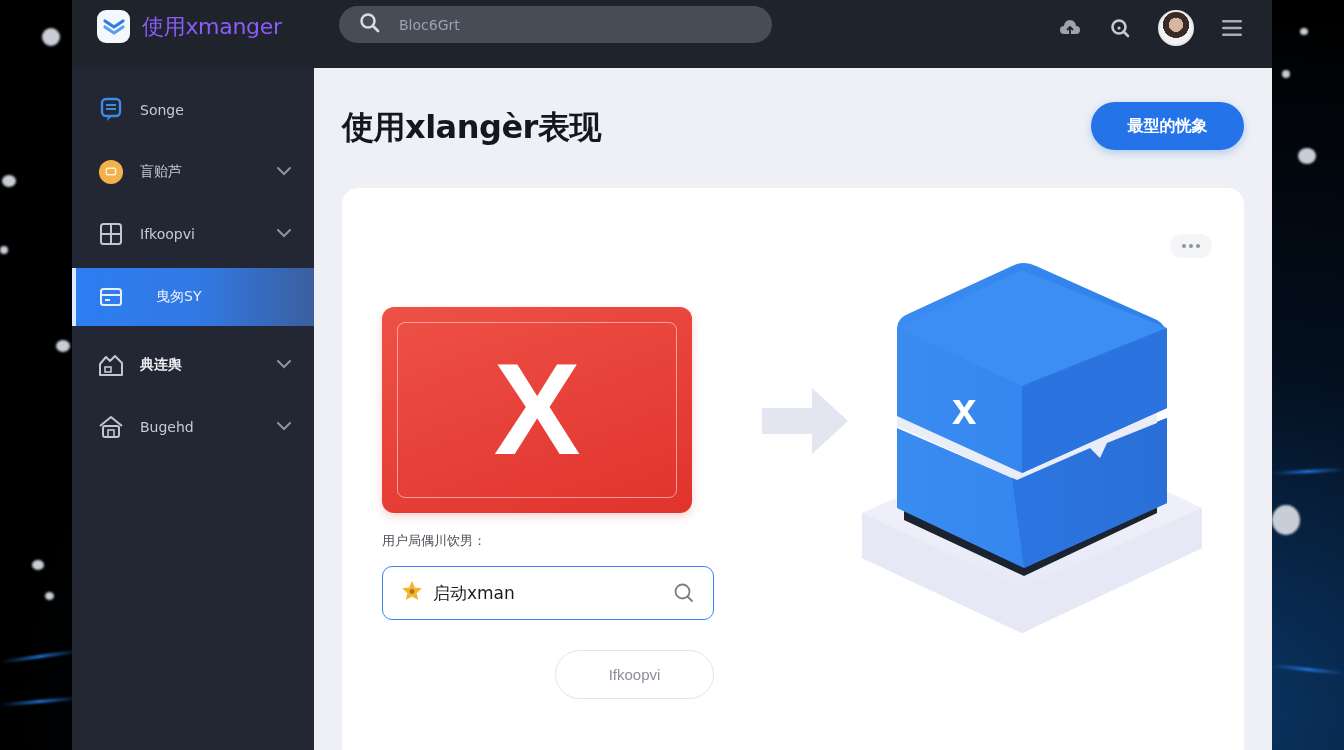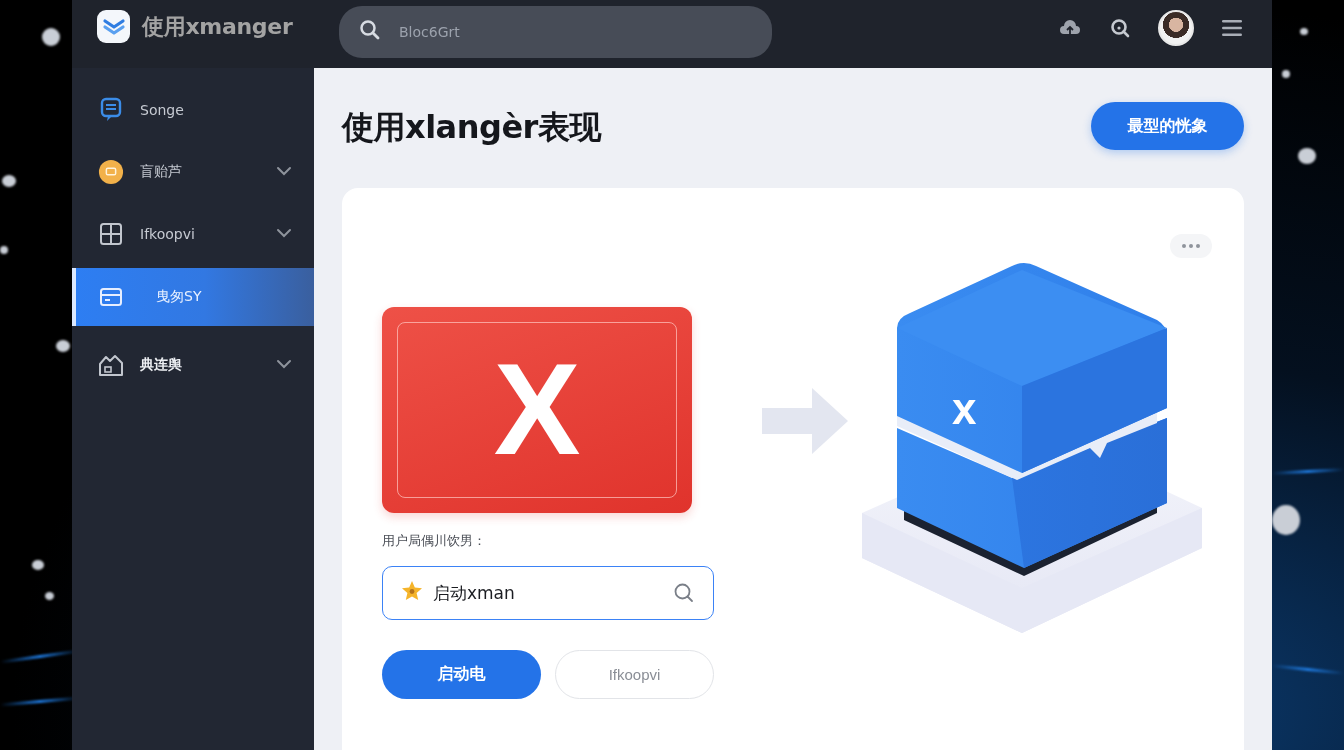--- a/index.html
+++ b/index.html
@@ -12,22 +12,22 @@
   .space { position: absolute; inset: 0; overflow: hidden; }
   .star { position: absolute; border-radius: 50%; background: #c9ced6; filter: blur(1px); }
   .glow-line { position: absolute; height: 3px; border-radius: 3px; background: linear-gradient(90deg, rgba(30,120,220,0), #1e7adf, rgba(30,120,220,0)); filter: blur(1px); }
 
   .app { position: absolute; left: 72px; top: 0; width: 1200px; height: 750px; background: #eef0f4; overflow: hidden; }
 
   
   .topbar { position: absolute; left: 0; top: 0; width: 1200px; height: 68px; background: #1f232c; }
   .brand { position: absolute; left: 25px; top: 10px; display: flex; align-items: center; gap: 12px; }
   .brand-logo { width: 33px; height: 33px; border-radius: 9px; background: #f4f7fb; display: flex; align-items: center; justify-content: center; }
-  .brand-name { color: #a3a3a3; font-size: 22px; font-weight: bold; letter-spacing: -0.3px; }
-  .search { position: absolute; left: 267px; top: 6px; width: 433px; height: 52px; border-radius: 23px; background: #474c57; display: flex; align-items: center; padding-left: 20px; gap: 18px; }
+  .brand-name { color: #8b5cf6; font-size: 22px; font-weight: normal; letter-spacing: -0.3px; }
+  .search { position: absolute; left: 267px; top: 6px; width: 433px; height: 37px; border-radius: 23px; background: #474c57; display: flex; align-items: center; padding-left: 20px; gap: 18px; }
   .search-placeholder { color: #9ca2ad; font-size: 14px; }
   .top-icons { position: absolute; right: 28px; top: 10px; display: flex; align-items: center; gap: 26px; }
   .ticon { width: 24px; height: 24px; display: flex; align-items: center; justify-content: center; }
   .avatar { width: 36px; height: 36px; border-radius: 50%; background: radial-gradient(circle at 50% 40%, #d8b5a1 0 28%, #3a2b26 29% 52%, #f2f2f2 53%); border: 2px solid #e8e8e8; }
 
   
   .sidebar { position: absolute; left: 0; top: 68px; width: 242px; height: 682px; background: #222733; padding-left: 8px; }
   .nav-item { position: absolute; left: 0; width: 242px; height: 58px; display: flex; align-items: center; padding-left: 26px; }
   .nav-item .nicon { width: 26px; height: 26px; display: flex; align-items: center; justify-content: center; margin-right: 16px; }
   .nav-label { color: #c6cad2; font-size: 14px; }
@@ -192,20 +192,35 @@
           </svg>
       </span>
       <span class="nav-label" style="color:#eef0f4;font-weight:bold;">典连舆</span>
       <span class="nav-chev">
         <svg width="16" height="16" viewBox="0 0 16 16">
             <path d="M2 5 L8 11 L14 5" stroke="#8e939c" stroke-width="2" fill="none" stroke-linecap="round"></path>
           </svg>
       </span>
     </div>
 
+    <div class="nav-item" style="top:330px;">
+      <span class="nicon">
+        <svg width="26" height="24" viewBox="0 0 26 24">
+            <path d="M2 11 L13 2 L24 11" stroke="#c2c6ce" stroke-width="2" fill="none" stroke-linejoin="round"></path>
+            <rect x="5" y="11" width="16" height="11" rx="2" stroke="#c2c6ce" stroke-width="2" fill="none"></rect>
+            <rect x="10" y="15" width="6" height="7" stroke="#c2c6ce" stroke-width="1.6" fill="none"></rect>
+          </svg>
+      </span>
+      <span class="nav-label">Bugehd</span>
+      <span class="nav-chev">
+        <svg width="16" height="16" viewBox="0 0 16 16">
+            <path d="M2 5 L8 11 L14 5" stroke="#8e939c" stroke-width="2" fill="none" stroke-linecap="round"></path>
+          </svg>
+      </span>
+    </div>
   </div>
 
   <div class="main">
     <h1 class="page-title">使用xlangèr表现</h1>
     <button class="primary-top-btn">最型的恍象</button>
 
     <div class="card">
       <div class="card-more">
           <span></span>
           <span></span>
@@ -227,21 +242,20 @@
         </span>
         <span class="input-text">启动xman</span>
         <span class="input-search">
           <svg width="22" height="22" viewBox="0 0 22 22">
               <circle cx="9.5" cy="9.5" r="7" stroke="#7a7f88" stroke-width="1.8" fill="none"></circle>
               <line x1="14.5" y1="14.5" x2="19" y2="19" stroke="#7a7f88" stroke-width="1.8" stroke-linecap="round"></line>
             </svg>
         </span>
       </div>
 
-      <button class="btn-start">启动电</button>
       <button class="btn-second">Ifkoopvi</button>
 
       <div class="arrow">
         <svg width="86" height="66" viewBox="0 0 86 66">
             <path d="M0 20 H50 V0 L86 33 L50 66 V46 H0z" fill="#e3e6f0"></path>
           </svg>
       </div>
 
       <div class="illus">
         <svg width="360" height="390" viewBox="0 0 360 390">

